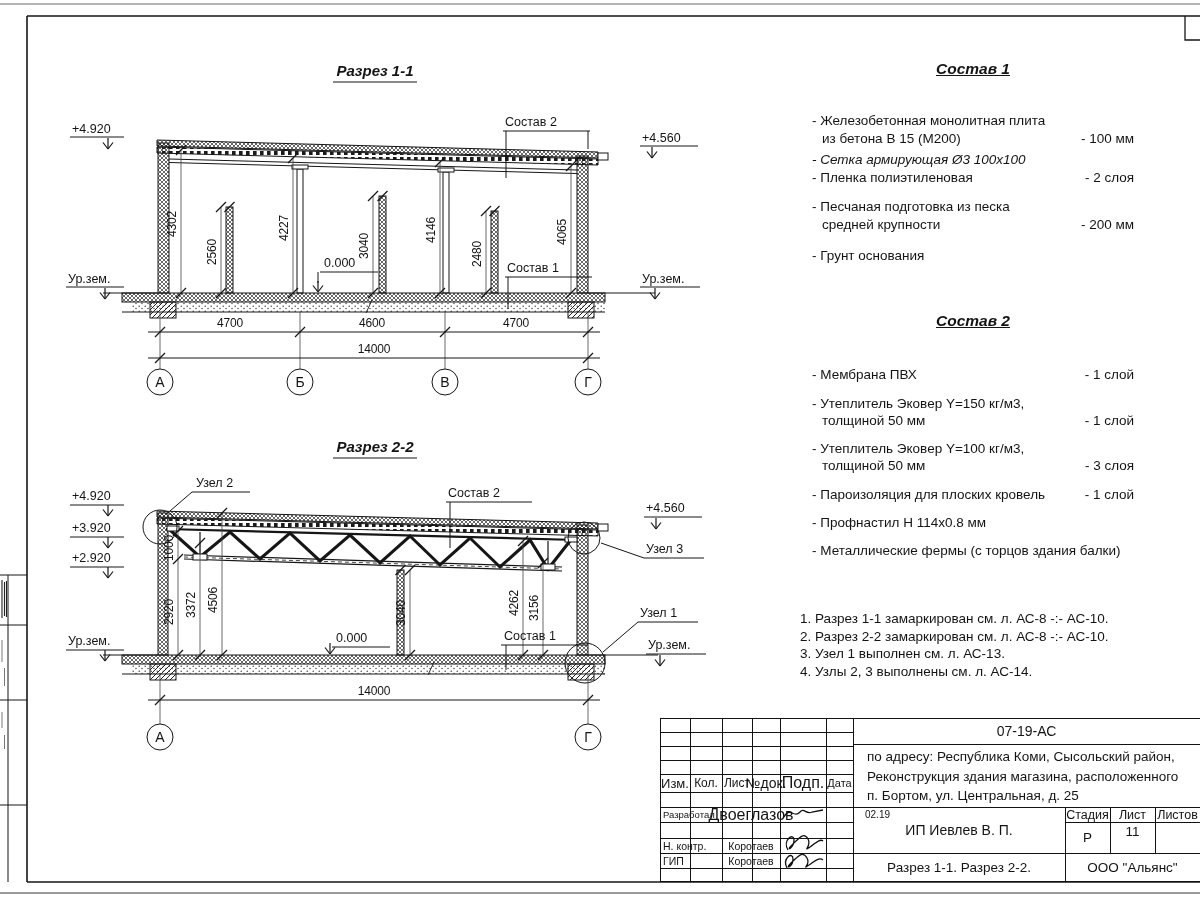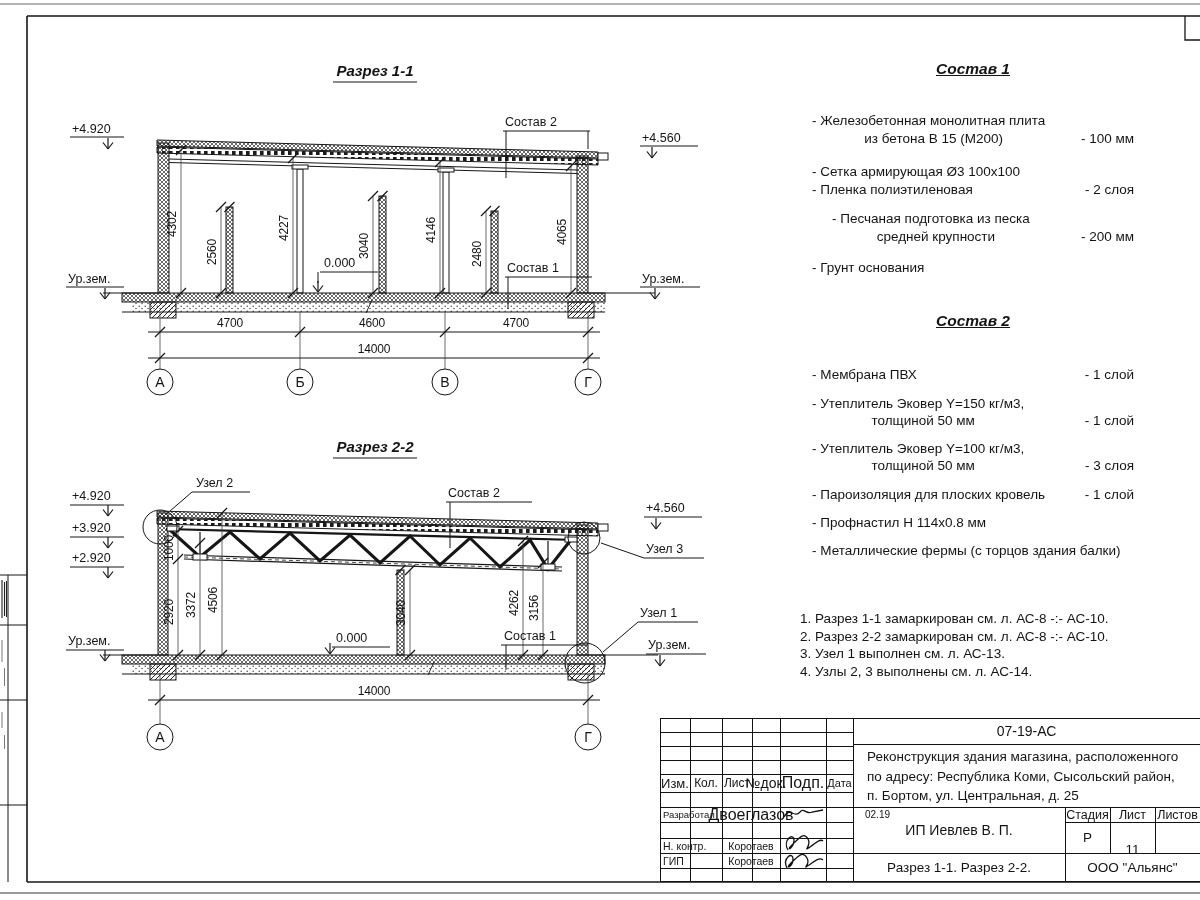--- a/index.html
+++ b/index.html
@@ -9,21 +9,21 @@
   .lbl{font-size:12.5px;}
   .dim{font-size:12px;letter-spacing:-0.2px;}
   .ttl{font-size:15px;font-style:italic;font-weight:bold;}
   .ax{font-size:14px;}
   .abs{position:absolute;}
   
   .sostav{position:absolute;width:322px;}
   .sostav h3{margin:0;text-align:center;font-size:15.5px;font-style:italic;font-weight:bold;
              text-decoration:underline;}
   .mat{display:flex;justify-content:space-between;align-items:flex-end;font-size:13.5px;line-height:17.5px;}
-  .mat .nm .l2{display:block;padding-left:10px;text-align:center;}
+  .mat .nm .l2{display:block;padding-left:10px;}
   .mat .val{white-space:nowrap;padding-left:6px;}
   
   .notes{position:absolute;left:800px;top:610px;width:380px;font-size:13.5px;line-height:17.5px;}
   
   .tb{position:absolute;left:660px;top:718px;width:540px;height:164px;font-size:12px;}
   .tb .bx{position:absolute;box-sizing:border-box;}
   .vl{position:absolute;width:0;border-left:1.3px solid #131313;}
   .hl{position:absolute;height:0;border-top:1.3px solid #131313;}
   .tcell{position:absolute;display:flex;align-items:center;justify-content:center;box-sizing:border-box;}
   .tl{justify-content:flex-start;}
@@ -336,29 +336,29 @@
     <text class="ax" x="588" y="742" text-anchor="middle">Г</text>
   </g>
 </svg>
 
 <div class="sostav" style="left:812px;top:60px;">
   <h3>Состав 1</h3>
   <div class="mat" style="margin-top:34px;">
     <span class="nm"><span>- Железобетонная  монолитная плита</span><span class="l2">из бетона В 15 (М200)</span></span>
     <span class="val">- 100 мм</span>
   </div>
-  <div class="mat" style="margin-top:16px;">
+  <div class="mat" style="margin-top:4px;font-style:italic;">
     <span class="nm"><span>- Сетка армирующая Ø3 100х100</span></span>
     <span class="val"></span>
   </div>
   <div class="mat" style="">
     <span class="nm"><span>- Пленка полиэтиленовая</span></span>
     <span class="val">-  2 слоя</span>
   </div>
-  <div class="mat" style="margin-top:12px;margin-left:20px;">
+  <div class="mat" style="margin-top:12px;">
     <span class="nm"><span>- Песчаная подготовка из песка</span><span class="l2">средней крупности</span></span>
     <span class="val">- 200 мм</span>
   </div>
   <div class="mat" style="margin-top:14px;">
     <span class="nm"><span>- Грунт основания</span></span>
     <span class="val"></span>
   </div>
 </div>
 
 <div class="sostav" style="left:812px;top:312px;">
@@ -447,26 +447,26 @@
     </svg>
 
   <div class="tcell tl" style="left:3px;top:135px;width:58px;height:15px;font-size:10.5px;">ГИП</div>
   <div class="tcell" style="left:62px;top:135px;width:58px;height:15px;font-size:10.5px;">Коротаев</div>
   <svg class="abs" style="left:120px;top:130px;" width="46" height="26" viewBox="0 0 46 26">
       <path d="M7 20 C2 10, 13 3, 13 11 C13 19, 4 22, 11 15 C19 7, 23 3, 27 10 C31 17, 21 22, 29 17 C35 13, 39 9, 43 12" fill="none" stroke="#111" stroke-width="1.3"></path>
     </svg>
 
   <div class="tcell" style="left:193px;top:0;width:347px;height:26px;font-size:14px;">07-19-АС</div>
   <div class="abs" style="left:207px;top:29px;width:330px;font-size:13.5px;line-height:19.5px;">
+    <div>по адресу: Республика Коми, Сысольский район,</div>
     <div>Реконструкция здания магазина, расположенного</div>
-    <div>по адресу: Республика Коми, Сысольский район,</div>
     <div>п. Бортом, ул. Центральная, д. 25</div>
   </div>
   <div class="tcell" style="left:193px;top:89px;width:212px;height:46px;font-size:14px;">ИП Иевлев В. П.</div>
   <div class="tcell" style="left:405px;top:89px;width:45px;height:15px;font-size:12.5px;">Стадия</div>
   <div class="tcell" style="left:450px;top:89px;width:45px;height:15px;font-size:12.5px;">Лист</div>
   <div class="tcell" style="left:495px;top:89px;width:45px;height:15px;font-size:12.5px;">Листов</div>
   <div class="tcell" style="left:405px;top:104px;width:45px;height:31px;font-size:13.5px;">Р</div>
-  <div class="tcell" style="left:450px;top:116px;width:45px;height:31px;font-size:13.5px;">11</div>
+  <div class="tcell" style="left:450px;top:98px;width:45px;height:31px;font-size:13.5px;">11</div>
   <div class="tcell" style="left:495px;top:104px;width:45px;height:31px;font-size:13.5px;"></div>
   <div class="tcell" style="left:193px;top:135px;width:212px;height:29px;font-size:13.5px;">Разрез 1-1. Разрез 2-2.</div>
   <div class="tcell" style="left:405px;top:135px;width:135px;height:29px;font-size:13.5px;">ООО "Альянс"</div>
 </div>
 
 </body></html>

